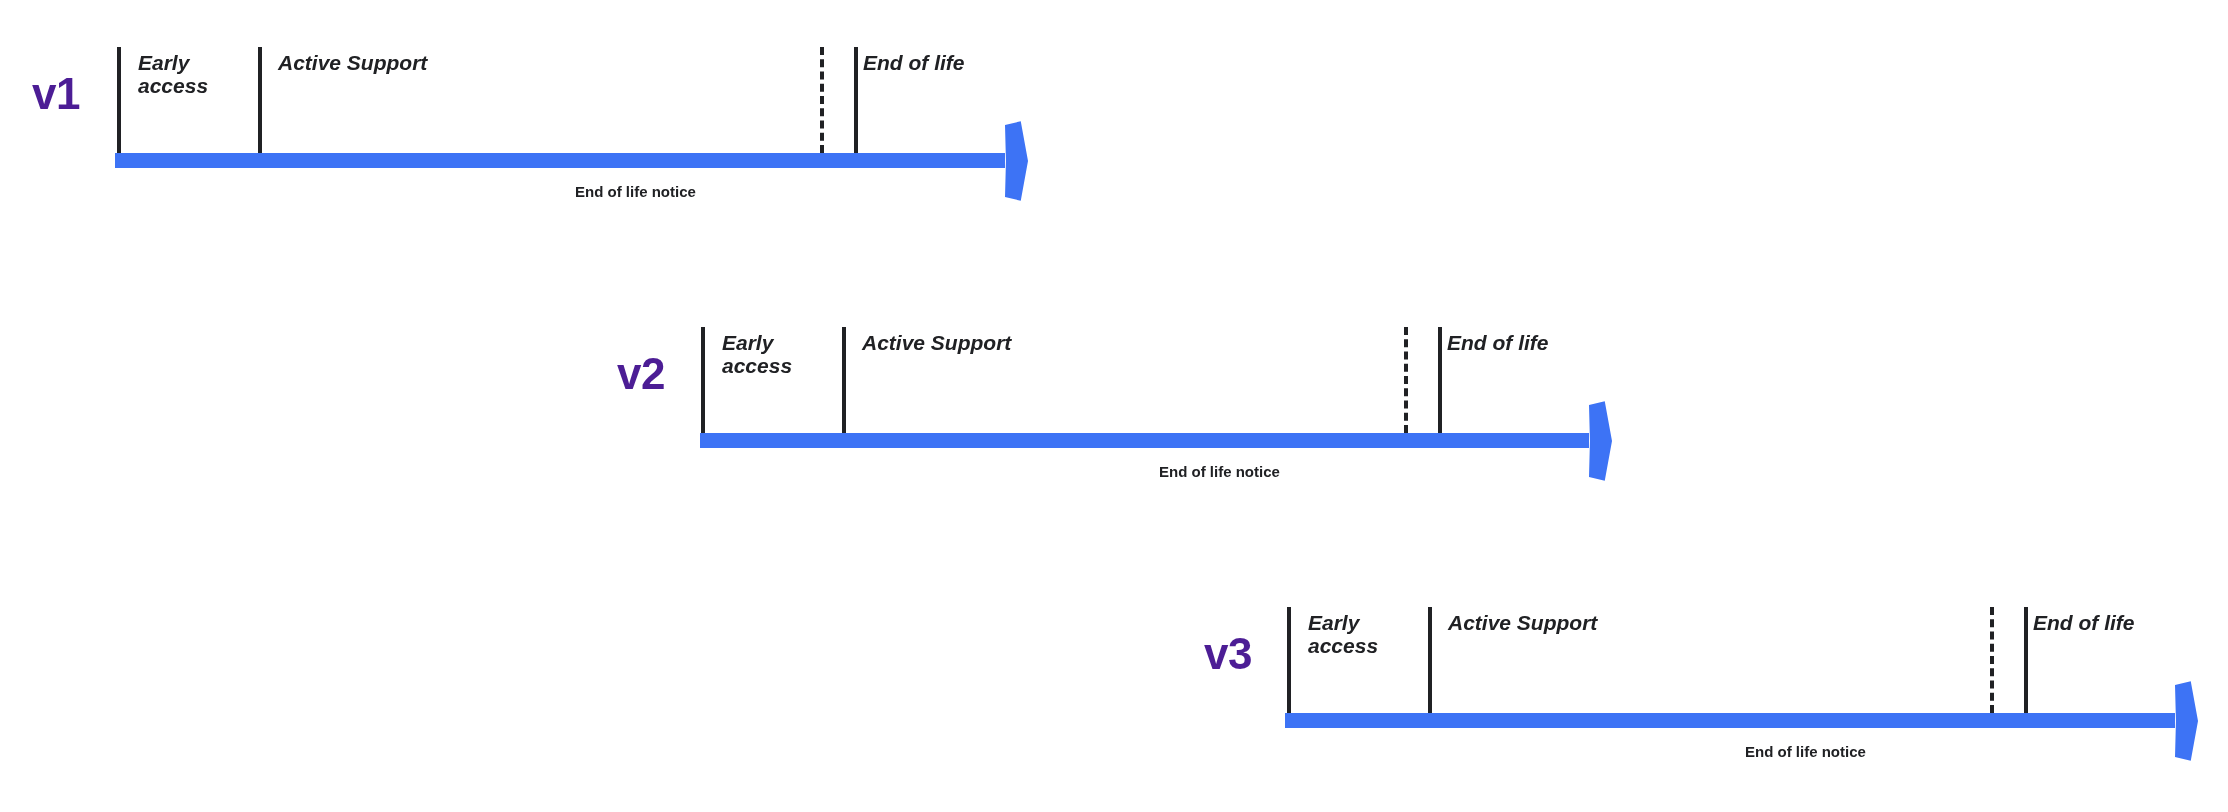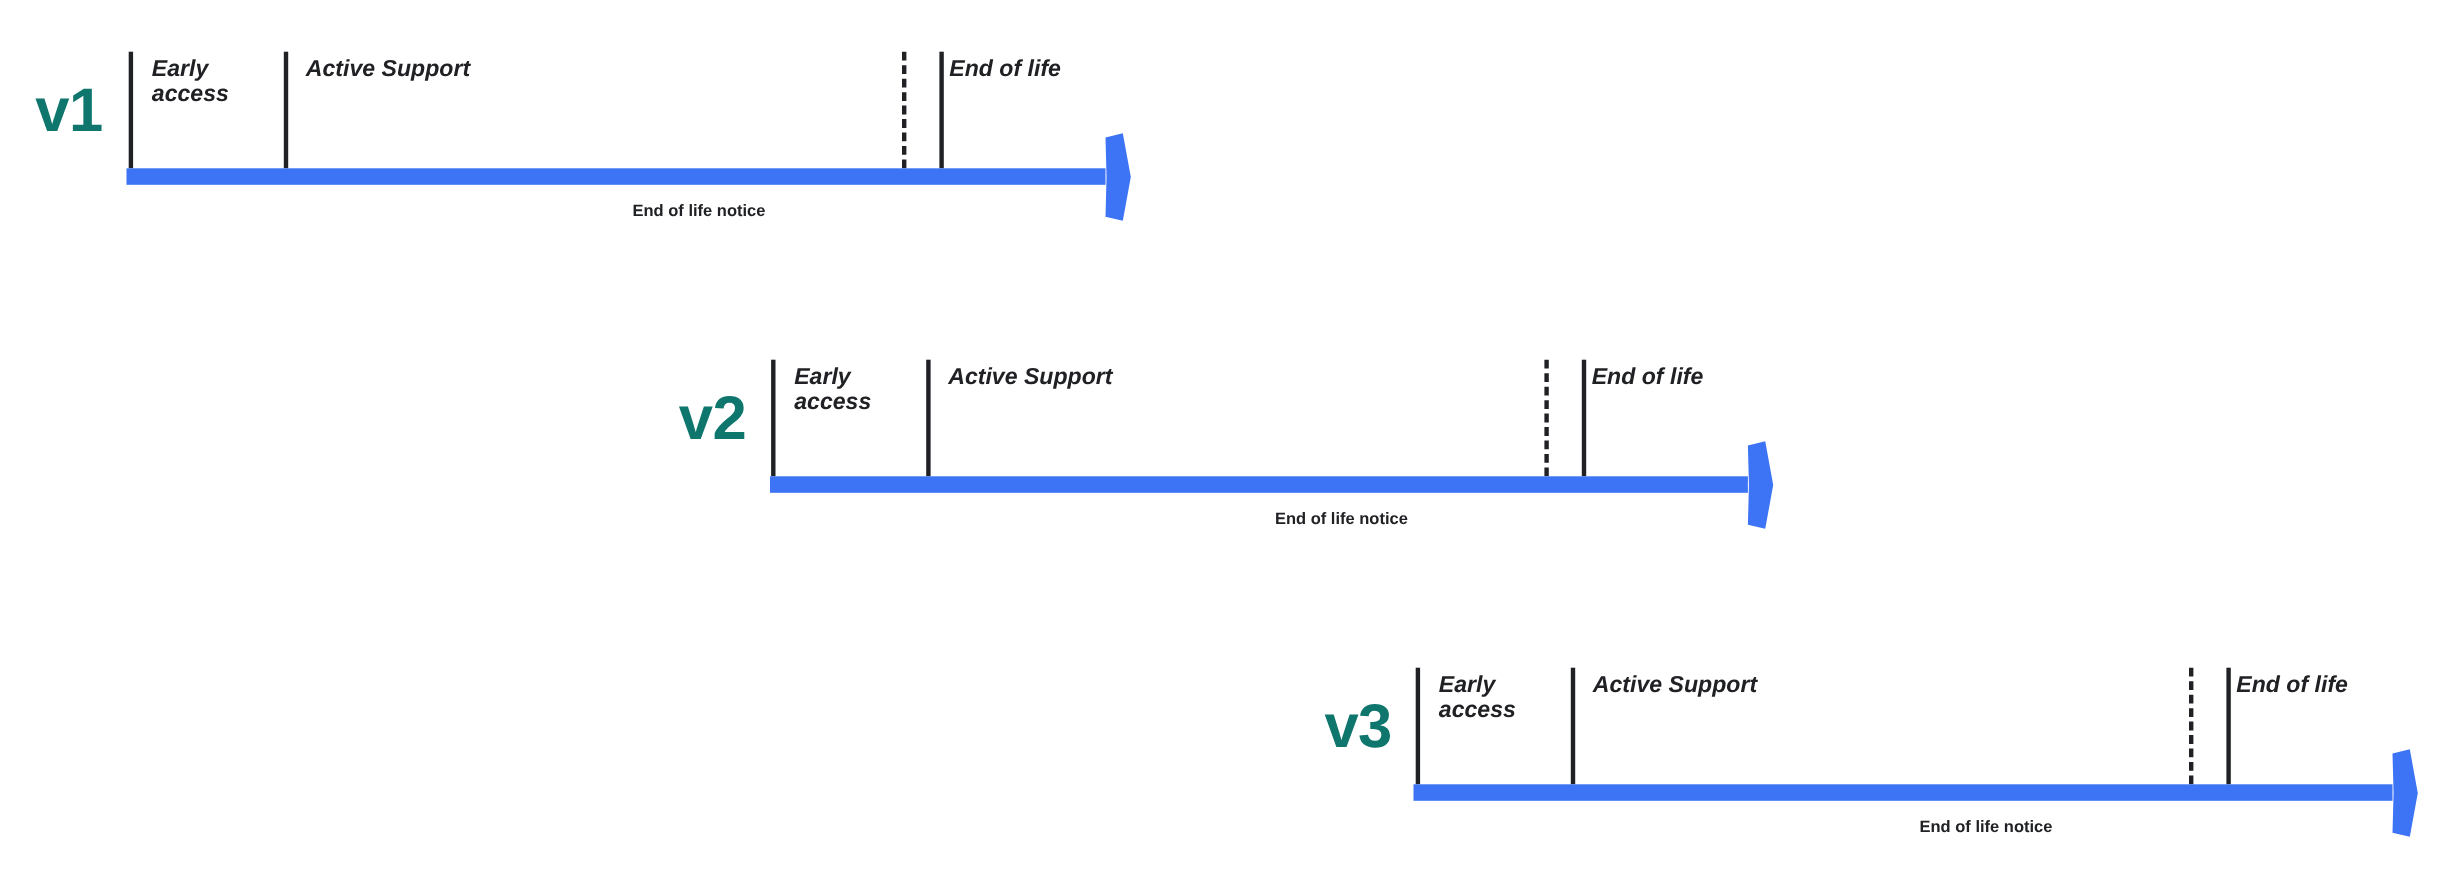--- a/index.html
+++ b/index.html
@@ -26,23 +26,23 @@
     position: absolute;
     left: 0;
     top: 0;
     width: 2228px;
     height: 260px;
   }
 
   
   .version-label {
     position: absolute;
-    font-size: 56px;
+    font-size: 44px;
     font-weight: 700;
-    color: #0f766e;
+    color: #4c1d95;
     line-height: 1;
     letter-spacing: -0.5px;
     white-space: nowrap;
     text-align: right;
   }
 
   
   .tick {
     position: absolute;
     width: 4px;

